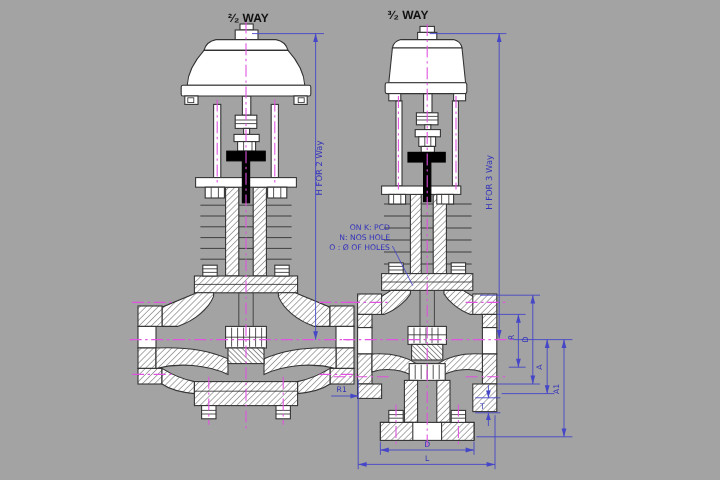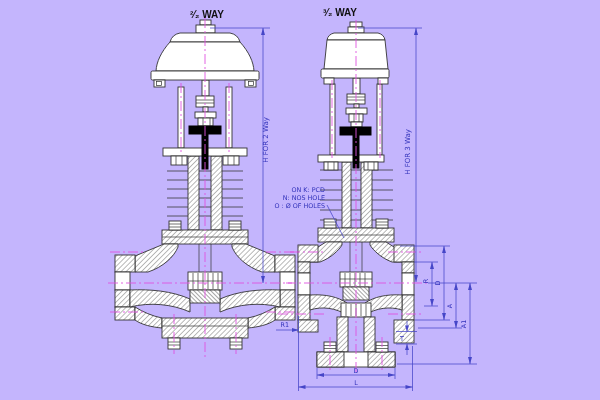--- a/index.html
+++ b/index.html
@@ -1,16 +1,16 @@
 <!DOCTYPE html>
 <html><head>
 <meta charset="utf-8">
 <style>
   html,body{margin:0;padding:0;background:#ffffff;}
-  #canvas{width:600px;height:400px;position:relative;background:#c4b5fd;overflow:hidden;}
+  #canvas{width:600px;height:400px;position:relative;background:#a3a3a3;overflow:hidden;}
   svg{display:block;}
   .outl{fill:#ffffff;stroke:#333333;stroke-width:0.9;}
   .wall{fill:url(#ht);stroke:#333333;stroke-width:0.9;}
   .wall2{fill:url(#ht2);stroke:#333333;stroke-width:0.9;}
   .thin{stroke:#333333;stroke-width:0.7;fill:none;}
   .fin{stroke:#3a3a3a;stroke-width:0.8;}
   .blackpart{fill:#000000;stroke:#000000;}
   .cl{stroke:#e052e0;stroke-width:0.9;fill:none;stroke-dasharray:10 3 2 3;}
   .dim{stroke:#4646c8;stroke-width:0.75;fill:none;}
   .arr{fill:#4646c8;stroke:none;}

